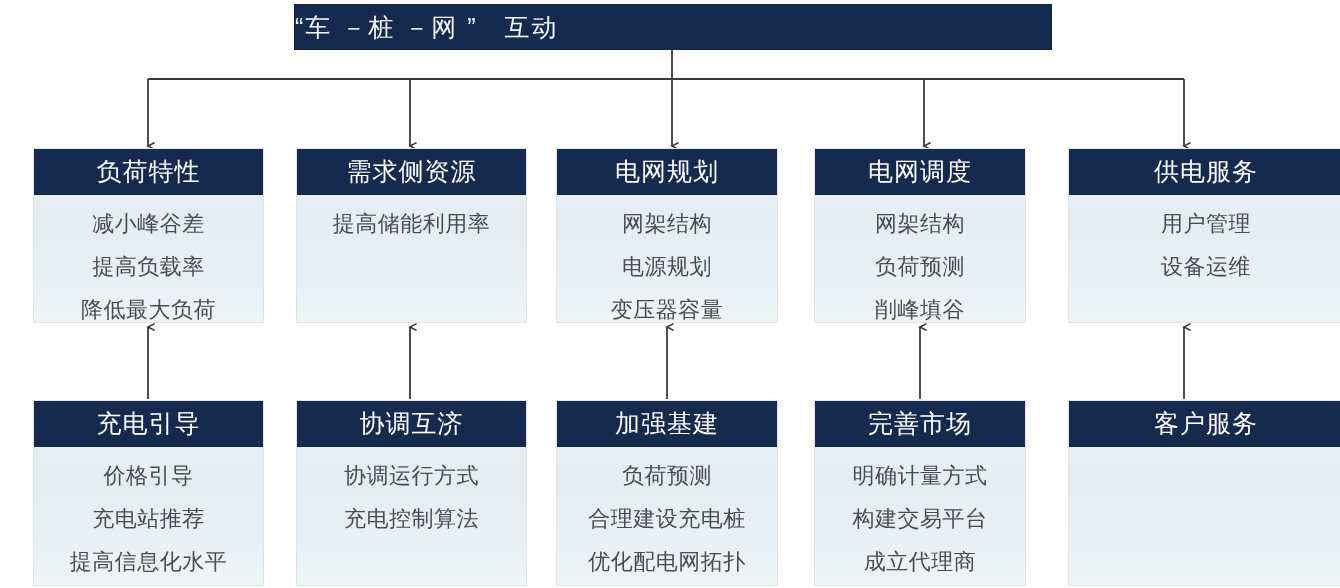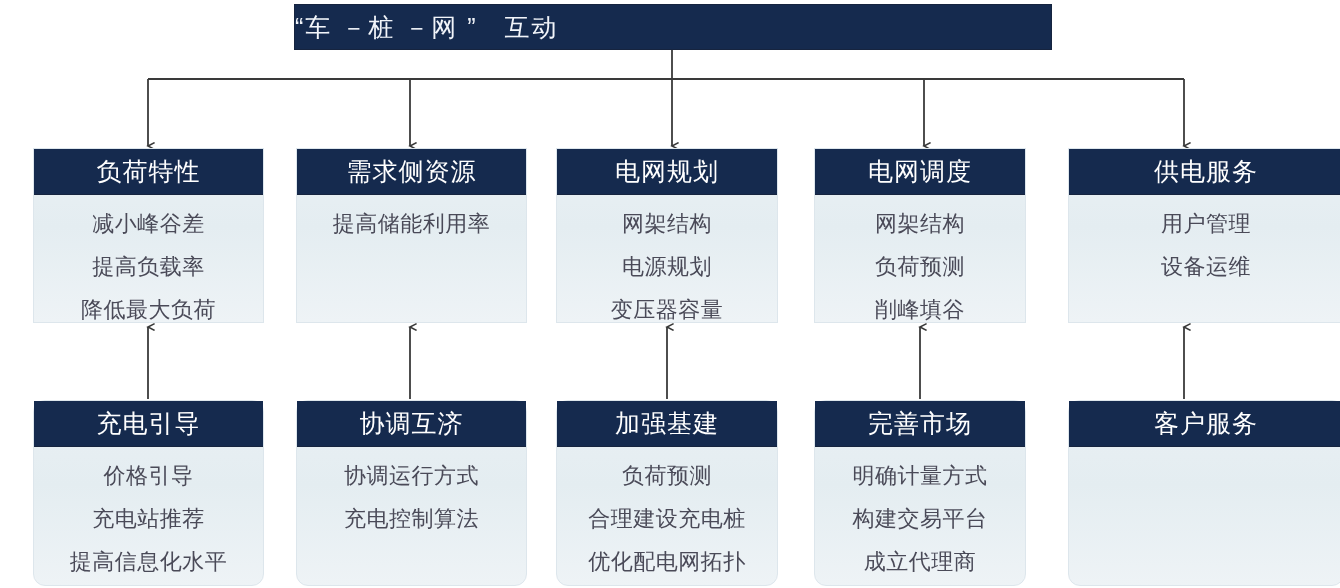--- a/index.html
+++ b/index.html
@@ -85,21 +85,21 @@
   .node-line {
     font-size: 22px;
     color: #4a4a58;
     line-height: 32px;
     white-space: nowrap;
     letter-spacing: 0.5px;
   }
 
   
   .row-top { top: 148px; height: 175px; }
-  .row-bottom { top: 400px; height: 186px; border-radius: 12px; }
+  .row-bottom { top: 400px; height: 186px; }
 
   .col-1 { left: 33px;   width: 231px; }
   .col-2 { left: 296px;  width: 231px; text-align: right; }
   .col-3 { left: 556px;  width: 222px; }
   .col-4 { left: 814px;  width: 212px; }
   .col-5 { left: 1068px; width: 276px; }
 </style>
 </head>
 <body>
 

